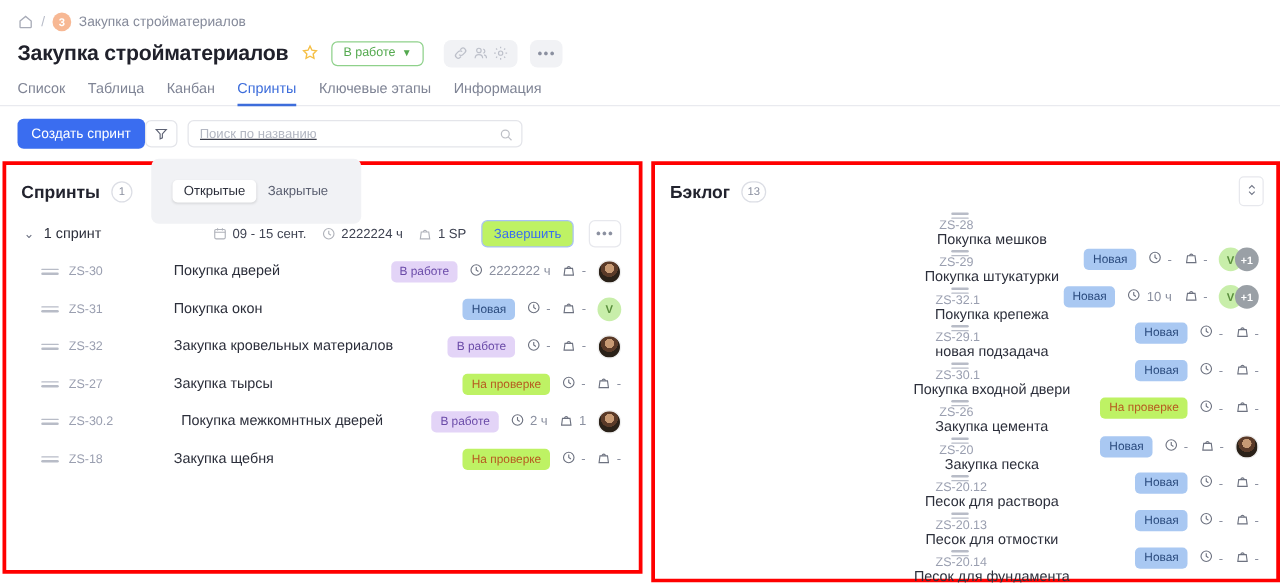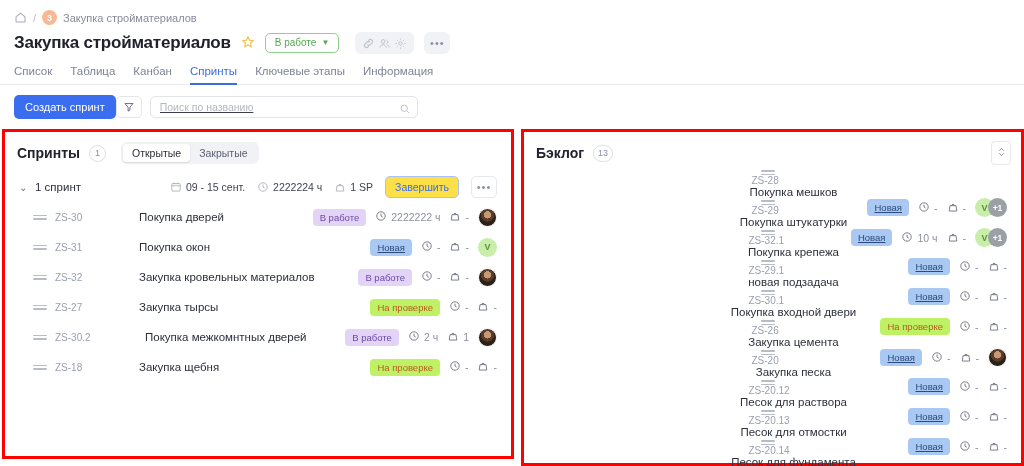--- a/index.html
+++ b/index.html
@@ -102,21 +102,21 @@
     display: flex; align-items: center; gap: 9px;
     padding: 10px 12px 0 12px; height: 32px;
   }
   .panel-title { font-size: 14px; font-weight: 700; color: #22232e; }
   .count-badge {
     min-width: 17px; height: 17px; padding: 0 4px; border-radius: 9px;
     border: 1px solid #dcdee5; color: #8b90a0; font-size: 9px;
     display: flex; align-items: center; justify-content: center;
   }
   .seg {
-    display: flex; background: #f1f2f5; border-radius: 6px; padding: 2px; margin-left: 6px;
+    display: flex; background: #f1f2f5; border-radius: 6px; padding: 17px; margin-left: 6px;
   }
   .seg-item {
     font-size: 10.5px; color: #5a5f70; padding: 3px 9px; border-radius: 4px; cursor: pointer;
   }
   .seg-item.active { background: #fff; box-shadow: 0 1px 2px rgba(0,0,0,.10); color: #2c2f3b; }
   .sort-btn {
     position: absolute; right: 10px; top: 9px;
     width: 20px; height: 24px; border: 1px solid #e7e8ed; border-radius: 4px;
     background: #fff; display: flex; align-items: center; justify-content: center;
     color: #6d7policy; cursor: pointer;
@@ -127,21 +127,21 @@
   .sprint-row {
     display: flex; align-items: center; height: 30px;
     padding: 0 14px 0 14px; margin-top: 8px;
   }
   .chev-down { font-size: 10px; color: #6c7182; width: 16px; cursor: pointer; }
   .sprint-name { font-size: 11.5px; color: #2c2f3b; font-weight: 500; }
   .sprint-meta { margin-left: auto; display: flex; align-items: center; gap: 12px; }
   .meta-chunk { display: flex; align-items: center; gap: 4px; font-size: 10.5px; color: #3f4352; }
   .meta-ico { width: 12px; height: 12px; opacity: .55; }
   .finish-btn {
-    border: 1px solid #a9c2f5; color: #3a6df0; background: #fde047; border-radius: 5px;
+    border: 1px solid #a9c2f5; color: #3a6df0; background: #bef264; border-radius: 5px;
     font-size: 10.5px; padding: 4px 9px; cursor: pointer; font-family: inherit;
   }
   .row-dots {
     width: 26px; height: 22px; border: 1px solid #e7e8ed; border-radius: 5px;
     display: flex; align-items: center; justify-content: center;
     color: #8b90a0; font-size: 11px; letter-spacing: 1px; background:#fff; cursor: pointer;
   }
 
   
   .task-row {
@@ -156,21 +156,21 @@
   }
   .drag-handle i { display:block; height:1.5px; background:#b8bcc7; border-radius:1px; }
   .task-key { color: #9a9fb0; font-size: 10px; min-width: 42px; }
   .task-key.wide { min-width: 48px; }
   .task-title { color: #2c2f3b; margin-left: 6px; padding-left: 36px; }
   .task-right { margin-left: auto; display: flex; align-items: center; gap: 9px; }
 
   .badge {
     font-size: 9.5px; border-radius: 4px; padding: 3px 7px; white-space: nowrap;
   }
-  .badge.new { background: #a9c8f2; color: #2a4a7d; text-decoration: underline; }
+  .badge.new { background: #a9c8f2; color: #2a4a7d; }
   .badge.work { background: #e3d4f7; color: #6a4aa8; }
   .badge.review { background: #bef264; color: #b65a20; }
 
   .metric { display:flex; align-items:center; gap:4px; font-size:10.5px; color:#3f4352; }
   .metric .dash { color: #8b90a0; }
 
   .avatar {
     width: 19px; height: 19px; border-radius: 50%;
     display: flex; align-items: center; justify-content: center;
     font-size: 9px; font-weight: 600; overflow: hidden;

